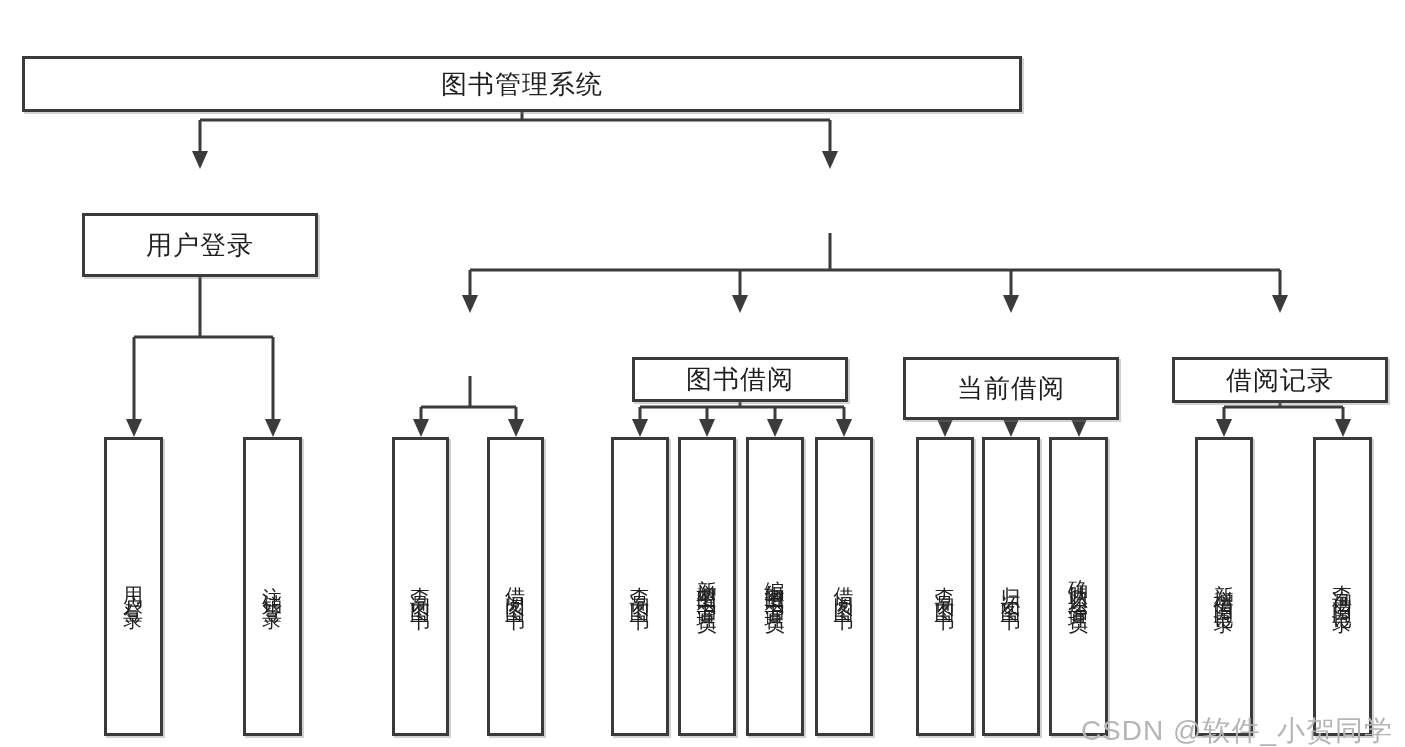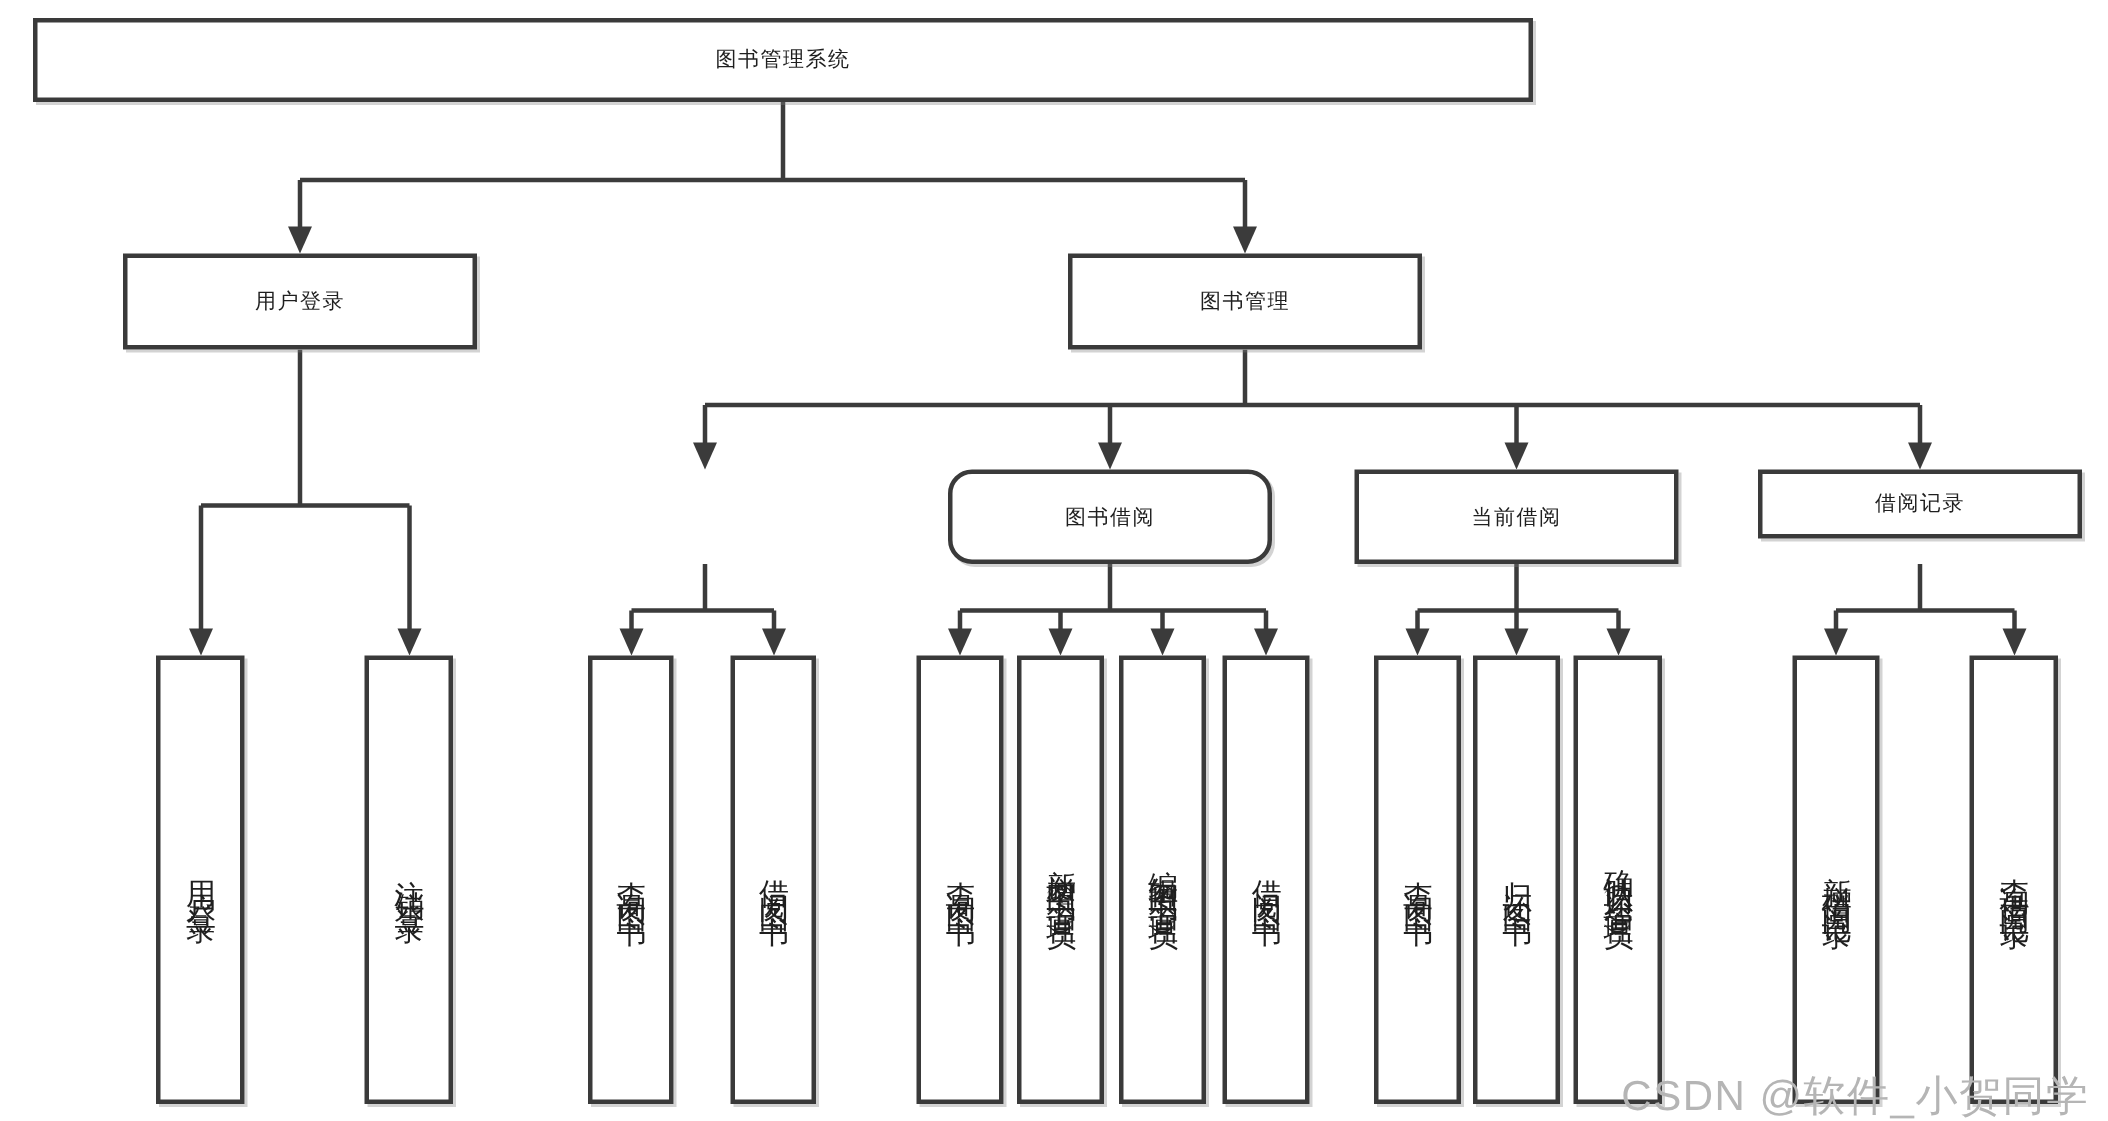--- a/index.html
+++ b/index.html
@@ -20,21 +20,21 @@
     position: absolute;
     box-sizing: border-box;
     background: #ffffff;
     border: 3px solid #3a3a3a;
     box-shadow: 2px 2px 0 rgba(130,130,130,0.35);
     display: flex;
     align-items: center;
     justify-content: center;
     color: #1f1f1f;
   }
-  .h-box { font-size: 14px; letter-spacing: 1px; }
+  .h-box { font-size: 26px; letter-spacing: 1px; margin-top: 44px; }
   .v-box {
     writing-mode: vertical-rl;
     text-orientation: mixed;
     font-size: 20px;
     letter-spacing: 8px;
     line-height: 1;
   }
   .watermark {
     position: absolute;
     right: 12px;
@@ -86,23 +86,22 @@
       <polygon points="1003,419 1019,419 1011,437"></polygon>
       <polygon points="1071,419 1087,419 1079,437"></polygon>
       <polygon points="1216,419 1232,419 1224,437"></polygon>
       <polygon points="1335,419 1351,419 1343,437"></polygon>
     </g>
   </svg>
 
   <div class="box h-box" style="left:22px; top:12px; width:1000px; height:56px;">图书管理系统</div>
 
   <div class="box h-box" style="left:82px; top:169px; width:236px; height:64px;">用户登录</div>
-  <div class="box h-box" style="left:712px; top:169px; width:236px; height:64px;">图书管理</div>
 
-  <div class="box h-box" style="left:632px; top:313px; width:216px; height:63px;border-radius:16px;">图书借阅</div>
+  <div class="box h-box" style="left:632px; top:313px; width:216px; height:45px;">图书借阅</div>
   <div class="box h-box" style="left:903px; top:313px; width:216px; height:63px;">当前借阅</div>
   <div class="box h-box" style="left:1172px; top:313px; width:216px; height:46px;">借阅记录</div>
 
   <div class="box v-box" style="left:104px; top:437px; width:59px; height:299px;">用户登录</div>
   <div class="box v-box" style="left:243px; top:437px; width:59px; height:299px;">注销登录</div>
 
   <div class="box v-box" style="left:392px; top:437px; width:57px; height:299px;">查询图书</div>
   <div class="box v-box" style="left:487px; top:437px; width:57px; height:299px;">借阅图书</div>
 
   <div class="box v-box" style="left:611px; top:437px; width:58px; height:299px;">查询图书</div>

